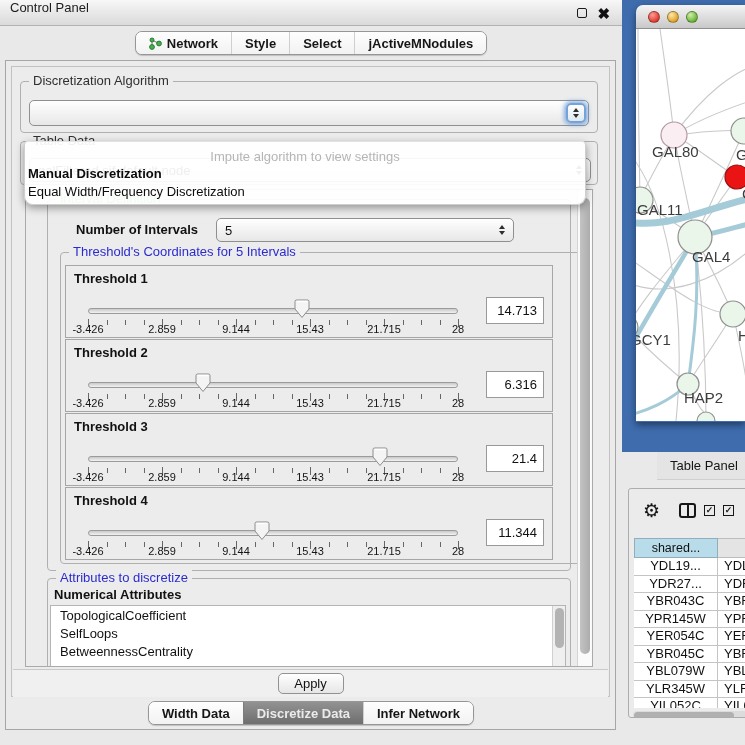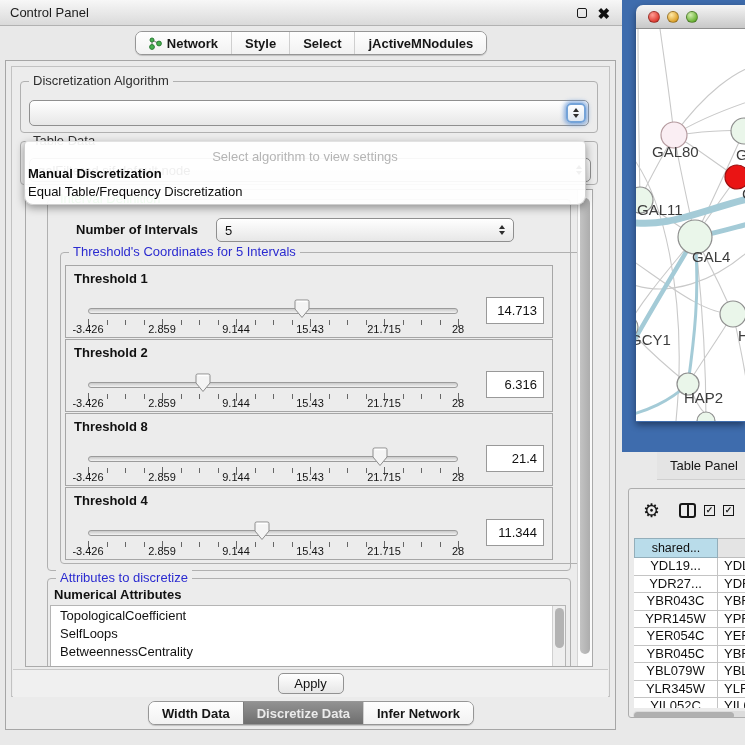--- a/index.html
+++ b/index.html
@@ -3,21 +3,21 @@
 <meta charset="utf-8">
 <style>
   * { margin:0; padding:0; box-sizing:border-box; }
   html,body { width:745px; height:745px; }
   body { font-family:"Liberation Sans", sans-serif; font-size:13px; background:#e9e9e9; position:relative; overflow:hidden; }
   #root { position:absolute; inset:0; width:745px; height:745px; background:#e9e9e9; overflow:hidden; }
 
   
   .titlebar { position:absolute; left:0; top:0; width:622px; height:26px;
     background:linear-gradient(#f7f7f7,#dadada); border-bottom:1px solid #b2b2b2;
-    display:flex; align-items:center; }
+    display:flex; }
   .titlebar .t { margin-left:10px; color:#1c1c1c; }
   .win-icons { position:absolute; right:12px; top:0; height:26px; display:flex; align-items:center; gap:10px; }
   .float-ic { width:10px; height:10px; border:1.6px solid #1a1a1a; border-radius:2px; }
   .close-ic { font-size:15px; font-weight:bold; color:#111; line-height:1; }
 
   .tabrow { position:absolute; left:0; width:622px; display:flex; justify-content:center; }
   .tabrow.top { top:31px; }
   .tabrow.bottom { top:701px; }
   .seg { display:flex; border:1px solid #969696; border-radius:7px; overflow:hidden; height:24px;
     background:#fbfbfb; box-shadow:0 1px 1px rgba(0,0,0,.18); }
@@ -269,21 +269,21 @@
                   <div class="ticklabel" style="left:244.0px">15.43</div>
                   <div class="ticklabel" style="left:318.0px">21.715</div>
                   <div class="ticklabel" style="left:392.0px">28</div>
                   <svg class="handle" style="left:128.7px" viewBox="0 0 16 20">
                     <path d="M2.5,1 L13.5,1 Q15,1 15,2.5 L15,10 L8,18.5 L1,10 L1,2.5 Q1,1 2.5,1 Z" fill="#f4f4f4" stroke="#8d8d8d"></path>
                     <path d="M3,2.5 L13,2.5" stroke="#ffffff" stroke-width="1.5"></path>
                   </svg>
                   <div class="valbox">6.316</div>
                 </div>
                 <div class="thpanel">
-                  <div class="tht">Threshold 8</div>
+                  <div class="tht">Threshold 3</div>
                   <div class="track"></div>
                   <div class="tick major" style="left:22.0px"></div>
                   <div class="tick minor" style="left:40.5px"></div>
                   <div class="tick minor" style="left:59.0px"></div>
                   <div class="tick minor" style="left:77.5px"></div>
                   <div class="tick major" style="left:96.0px"></div>
                   <div class="tick minor" style="left:114.5px"></div>
                   <div class="tick minor" style="left:133.0px"></div>
                   <div class="tick minor" style="left:151.5px"></div>
                   <div class="tick major" style="left:170.0px"></div>
@@ -368,23 +368,23 @@
 
         <div class="vsb">
           <div class="thumb" style="top:8px; bottom:12px;"></div>
         </div>
       </div>
 
       <div class="apply-strip">
         <button class="btn">Apply</button>
       </div>
     <div class="popup">
-          <div class="prompt">Select algorithm to view settings</div>
+          <div class="prompt">Impute algorithm to view settings</div>
           <div class="opt b">Manual Discretization</div>
-          <div class="opt">Equal Table/Frequency Discretization</div>
+          <div class="opt">Equal Width/Frequency Discretization</div>
         </div>
       </div>
   </div>
 
   <div class="tabrow bottom">
     <div class="seg" id="bottom-tabs">
         <div class="tab">
           <span>Width Data</span>
         </div>
         <div class="tab sel">

